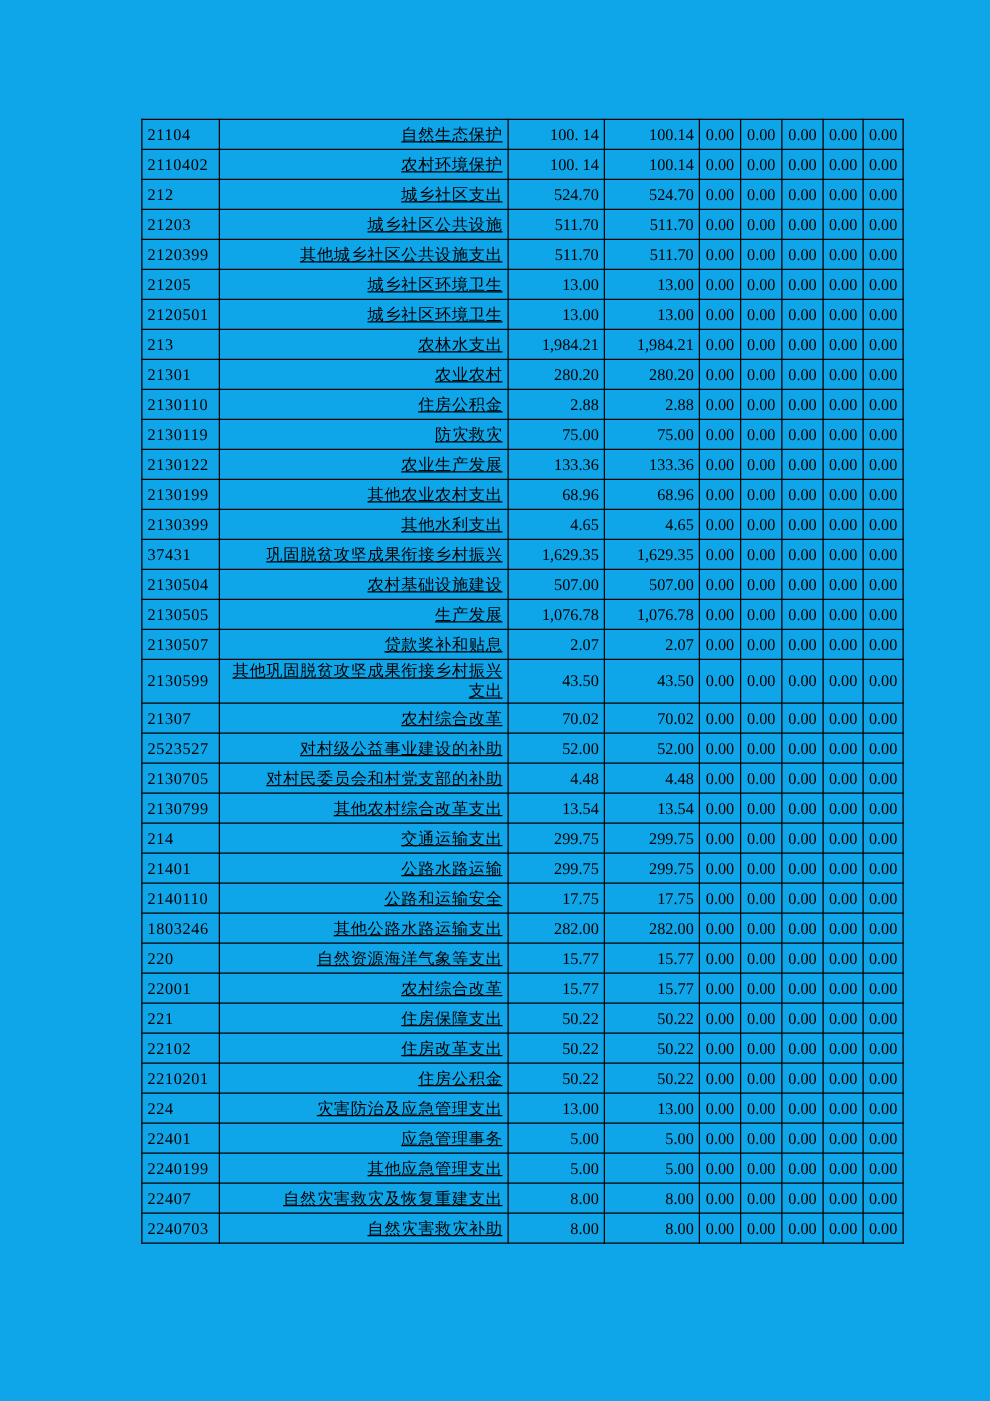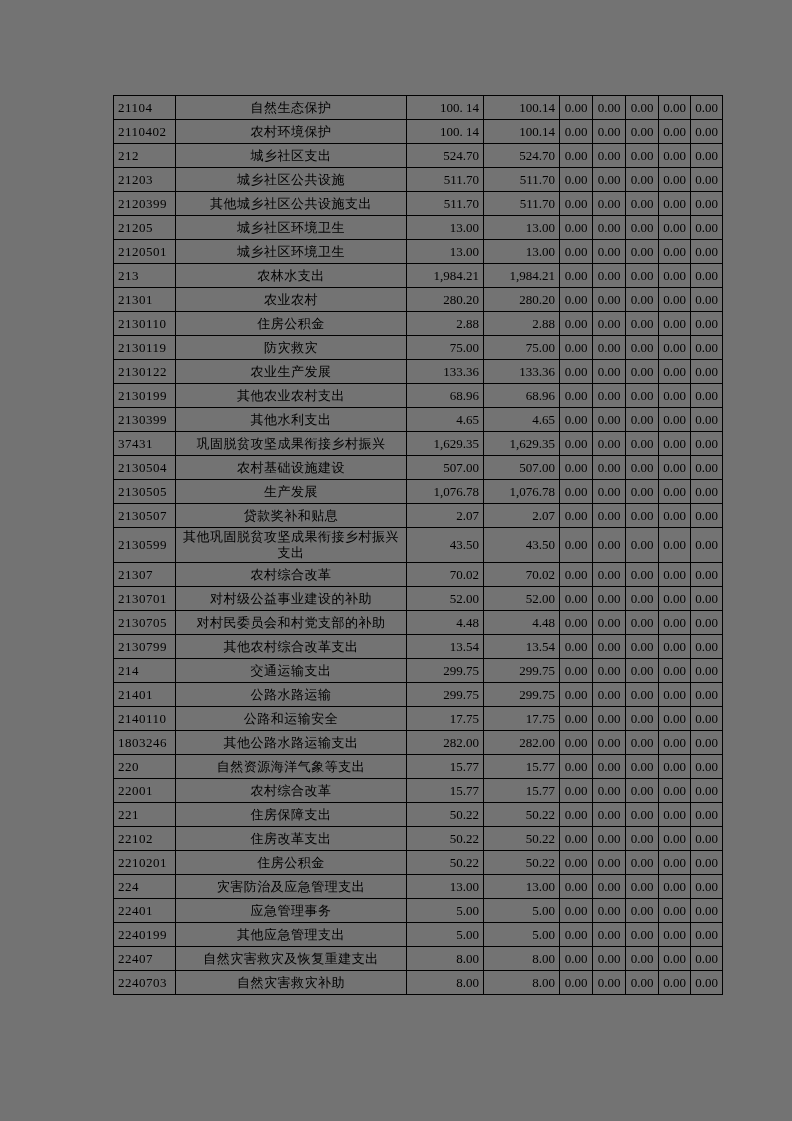--- a/index.html
+++ b/index.html
@@ -4,21 +4,21 @@
 <style>
   html, body {
     margin: 0;
     padding: 0;
     background: #ffffff;
   }
   .page {
     position: relative;
     width: 792px;
     height: 1121px;
-    background: #737373;
+    background: #0ea5e9;
     overflow: hidden;
   }
   table.budget {
     position: absolute;
     left: 113px;
     top: 95px;
     width: 609px;
     border-collapse: collapse;
     table-layout: fixed;
   }
@@ -33,26 +33,27 @@
     vertical-align: middle;
     overflow: hidden;
     box-sizing: content-box;
   }
   td.c-code {
     text-align: left;
     padding-left: 7px;
     letter-spacing: 0.5px;
   }
   td.c-name {
-    text-align: center;
+    text-align: right;
     padding-left: 6px;
     padding-right: 6px;
     font-size: 13px;
     letter-spacing: 0.5px;
     line-height: 17px;
+    text-decoration: underline;
   }
   td.c-num {
     text-align: right;
     padding-right: 6px;
   }
   td.c-zero {
     text-align: center;
     padding: 1px 2px;
   }
 </style>
@@ -308,21 +309,21 @@
     <td class="c-num">70.02</td>
     <td class="c-num">70.02</td>
     <td class="c-zero">0.00</td>
     <td class="c-zero">0.00</td>
     <td class="c-zero">0.00</td>
     <td class="c-zero">0.00</td>
     <td class="c-zero">0.00</td>
   </tr>
 
   <tr>
-    <td class="c-code">2130701</td>
+    <td class="c-code">2523527</td>
     <td class="c-name">对村级公益事业建设的补助</td>
     <td class="c-num">52.00</td>
     <td class="c-num">52.00</td>
     <td class="c-zero">0.00</td>
     <td class="c-zero">0.00</td>
     <td class="c-zero">0.00</td>
     <td class="c-zero">0.00</td>
     <td class="c-zero">0.00</td>
   </tr>
 

